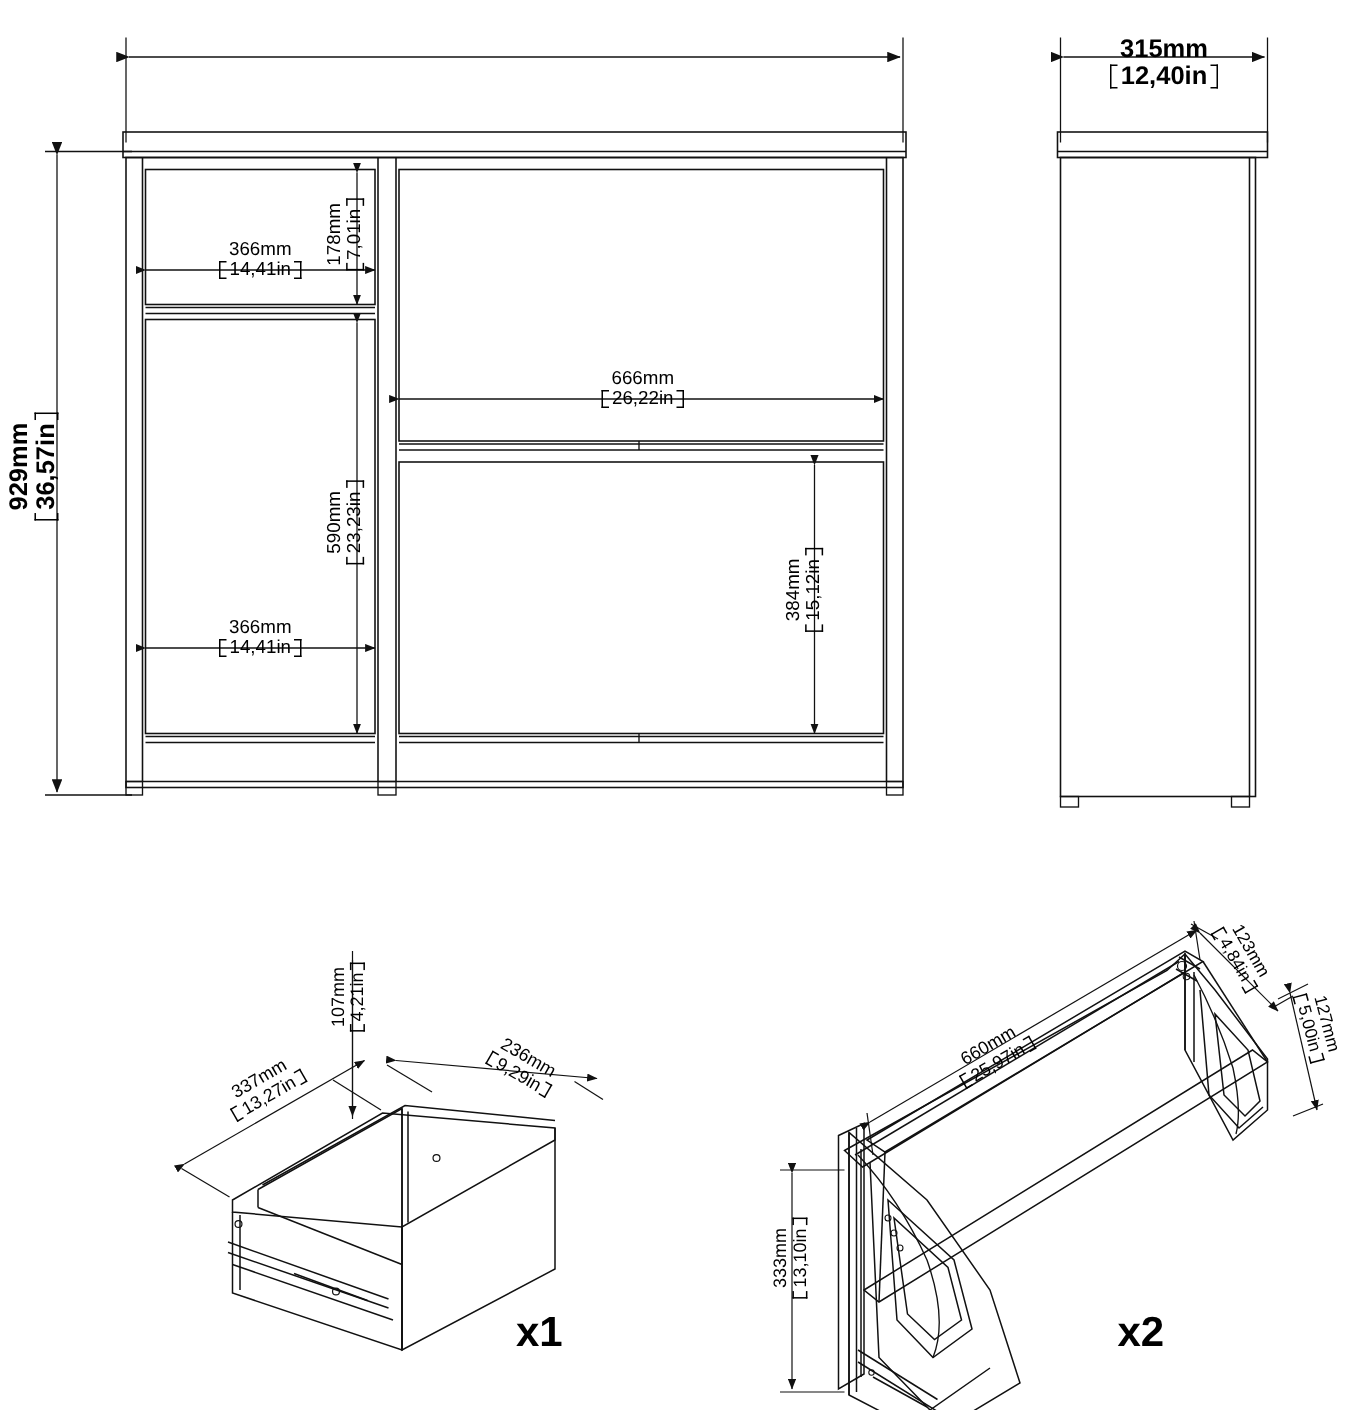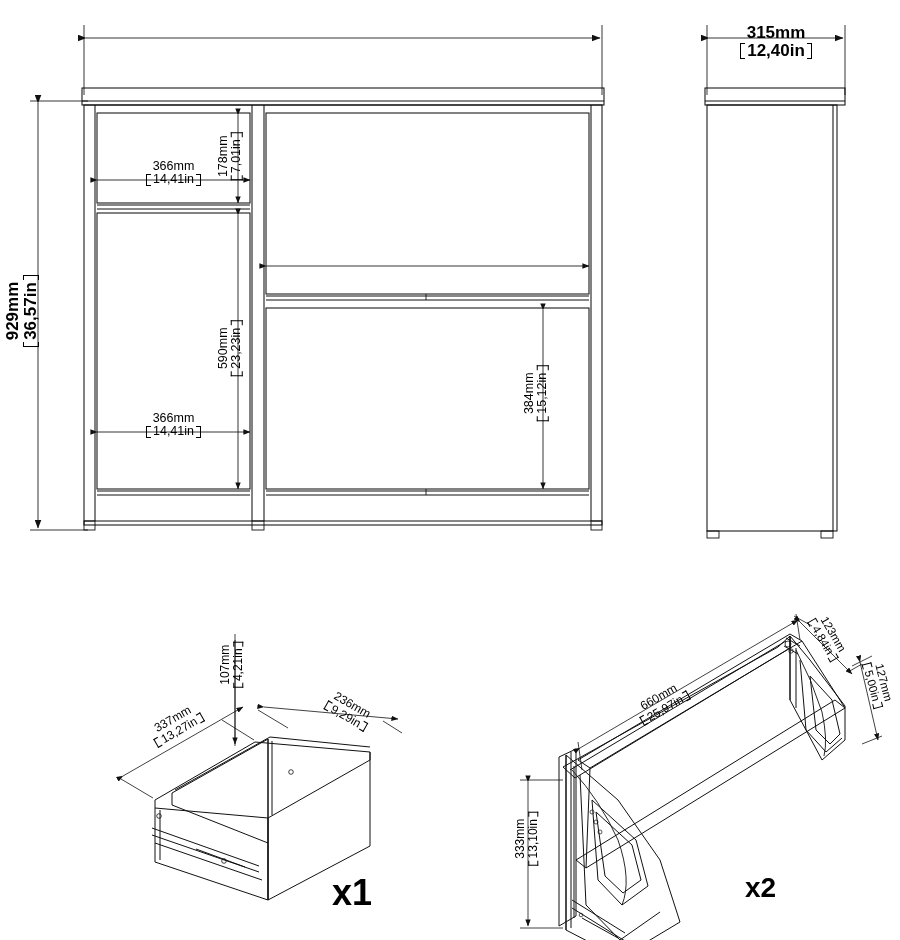--- a/index.html
+++ b/index.html
@@ -267,20 +267,24 @@
 <div class="dim rot90" style="left:182px;top:335px;width:96px;font-size:12.5px;">
   <span class="mm">590mm</span>
   <span class="in"><span class="brk">23,23in</span></span>
 </div>
 
 <div class="dim" style="left:102px;top:412px;width:143px;font-size:12.5px;">
   <span class="mm">366mm</span>
   <span class="in"><span class="brk">14,41in</span></span>
 </div>
 
+<div class="dim" style="left:357px;top:246px;width:143px;font-size:12.5px;">
+  <span class="mm">666mm</span>
+  <span class="in"><span class="brk">26,22in</span></span>
+</div>
 
 <div class="dim rot90" style="left:488px;top:380px;width:96px;font-size:12.5px;">
   <span class="mm">384mm</span>
   <span class="in"><span class="brk">15,12in</span></span>
 </div>
 
 <div class="dim bold" style="left:686px;top:4px;width:180px;font-size:17px;margin-top:20px;">
   <span class="mm">315mm</span>
   <span class="in"><span class="brk">12,40in</span></span>
 </div>
@@ -293,21 +297,21 @@
 <div class="dim rot90" style="left:186px;top:652px;width:92px;font-size:12px;">
   <span class="mm">107mm</span>
   <span class="in"><span class="brk">4,21in</span></span>
 </div>
 
 <div class="dim rot-iso-b" style="left:297px;top:698px;width:104px;font-size:12px;">
   <span class="mm">236mm</span>
   <span class="in"><span class="brk">9,29in</span></span>
 </div>
 
-<div class="qty" style="left:332px;top:872px;font-size:36px;">x1</div>
+<div class="qty" style="left:344px;top:872px;font-size:28px;">x1</div>
 
 <div class="dim rot-iso-b" style="left:607px;top:690px;width:110px;font-size:12px;transform:rotate(-30deg);">
   <span class="mm">660mm</span>
   <span class="in"><span class="brk">25,97in</span></span>
 </div>
 
 <div class="dim rot90" style="left:479px;top:826px;width:96px;font-size:12px;">
   <span class="mm">333mm</span>
   <span class="in"><span class="brk">13,10in</span></span>
 </div>

